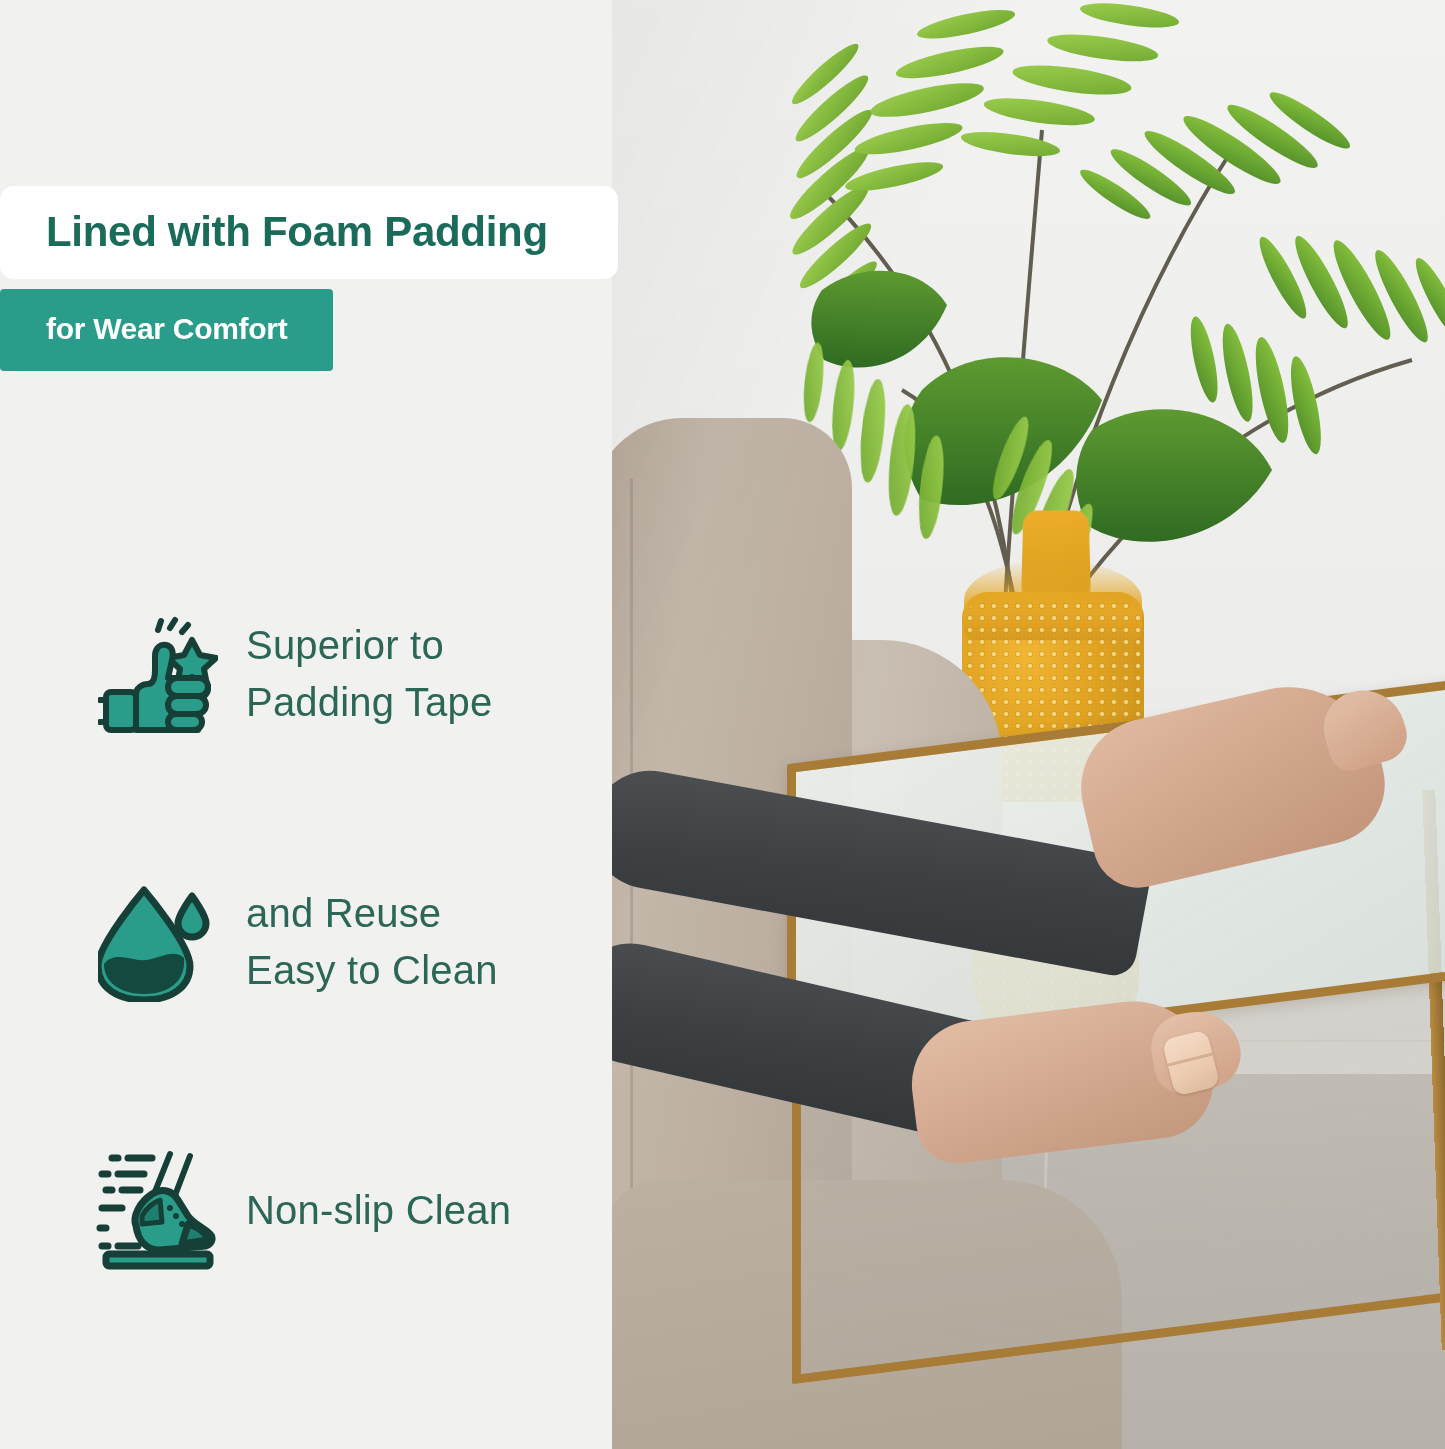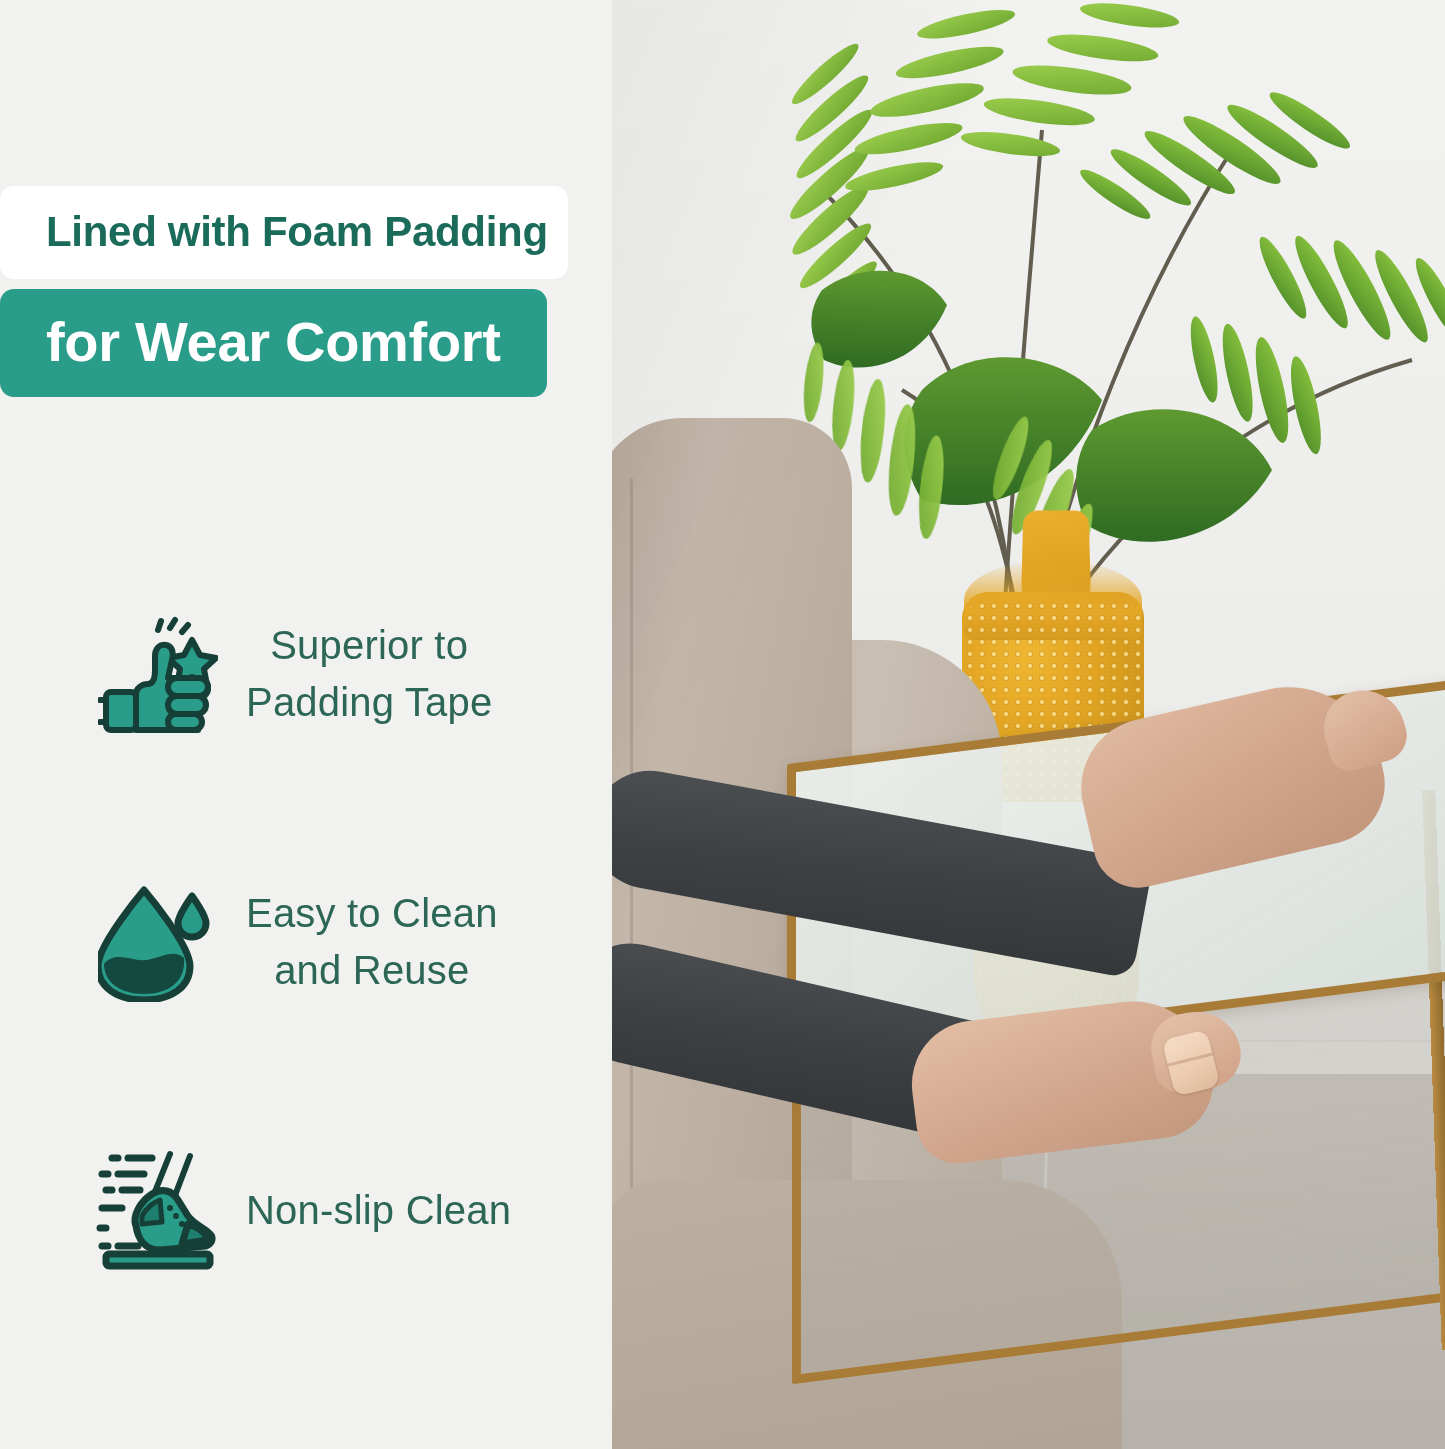--- a/index.html
+++ b/index.html
@@ -30,51 +30,50 @@
     position:absolute; left:0px; top:186px;
     z-index:40;
   }
   .headline-line1 {
     display:inline-block;
     background:#FFFFFF;
     color:#1B6B5B;
     font-size:42px;
     font-weight:bold;
     letter-spacing:-0.3px;
-    padding:25px 20px 26px 46px;
+    padding:25px 70px 26px 46px;
     border-radius:14px;
     white-space:nowrap;
     line-height:1.0;
   }
   .headline-line2-wrap { margin-top:10px; }
   .headline-line2 {
     display:inline-block;
     background:#2A9D8A;
     color:#FFFFFF;
-    font-size:56px;
+    font-size:30px;
     font-weight:bold;
     letter-spacing:-0.3px;
     padding:25px 46px 27px 46px;
-    border-radius:14px;
+    border-radius:4px;
     white-space:nowrap;
     line-height:1.0;
   }
 
   
   .features {
     position:absolute; left:0; top:540px;
     width:612px;
     z-index:30;
   }
   .feature-row {
     display:flex;
     align-items:center;
     height:268px;
     padding-left:92px;
-    text-align:center;
   }
   .feature-icon {
     width:132px; min-width:132px; height:132px;
     display:flex; align-items:center; justify-content:center;
   }
   .feature-icon svg { display:block; }
   .feature-label {
     margin-left:22px;
     color:#2C6657;
     font-size:40px;
@@ -486,22 +485,22 @@
                      C 92 106, 72 118, 46 118
                      C 20 118, 0 106, 0 84
                      C 0 62, 46 8, 46 8 Z" fill="#2A9D8A"></path>
           </g>
 
           <path d="M6 82 C 18 68, 34 80, 48 78 C 62 76, 76 66, 86 76
                    C 88 100, 70 112, 46 112 C 22 112, 6 100, 6 82 Z" fill="#14493F"></path>
         </svg>
       </div>
       <div class="feature-label">
+        <div>and Reuse</div>
         <div>Easy to Clean</div>
-        <div>and Reuse</div>
       </div>
     </div>
 
     <div class="feature-row">
       <div class="feature-icon">
         <svg width="124" height="120" viewBox="0 0 124 120">
           <g stroke="#153F37" stroke-width="7" stroke-linecap="round">
 
             <line x1="16" y1="8" x2="22" y2="8"></line>
             <line x1="32" y1="8" x2="56" y2="8"></line>

